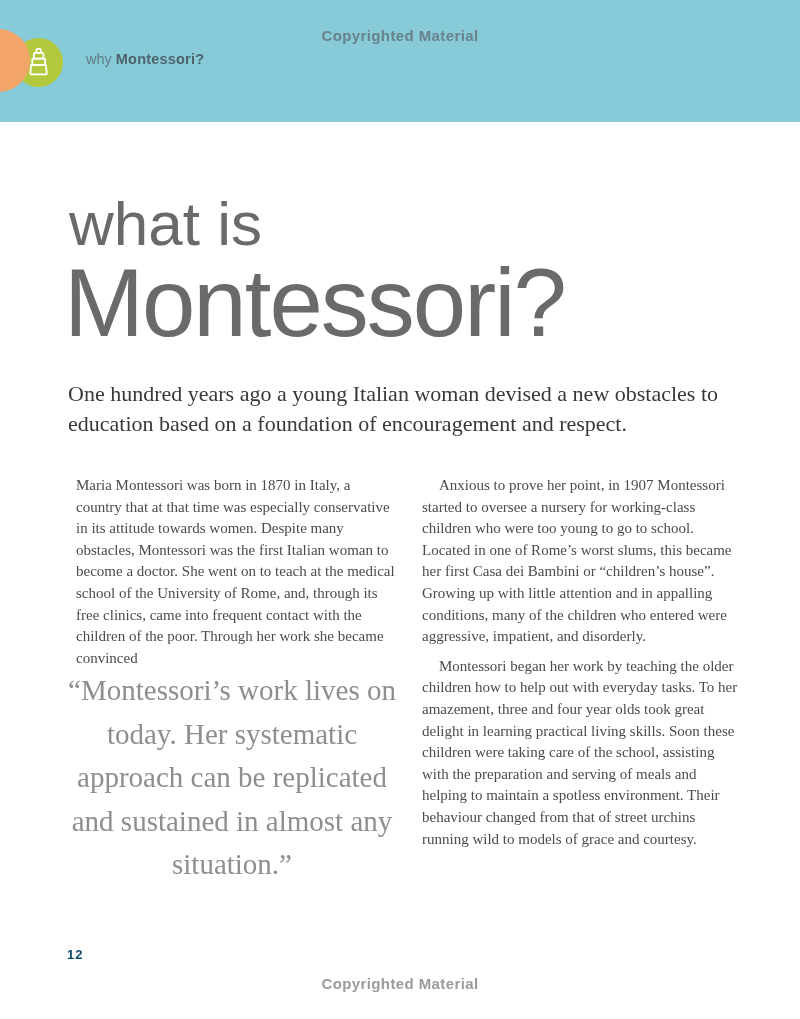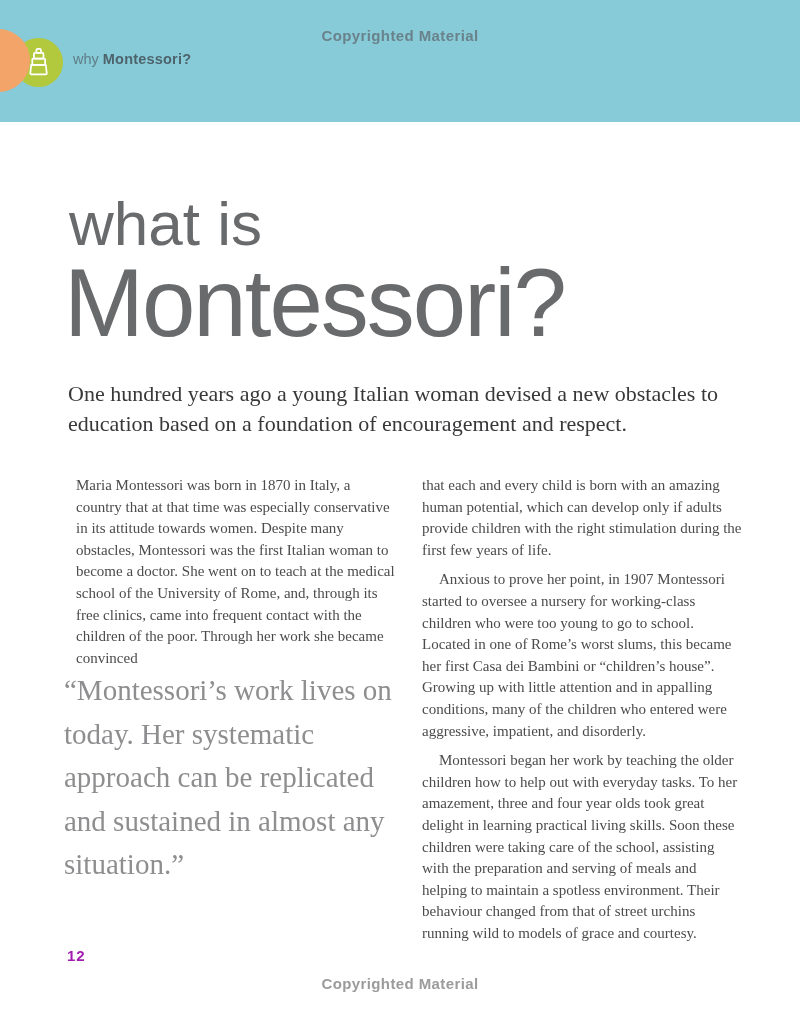--- a/index.html
+++ b/index.html
@@ -9,46 +9,46 @@
   
   .band{position:absolute;left:0;top:0;width:800px;height:122px;background:#86cbd7;overflow:hidden;}
   .copyright-top{position:absolute;left:0;top:27px;width:100%;text-align:center;
        font-weight:bold;font-size:15px;letter-spacing:.4px;color:#6a828b;}
   .circle-green{position:absolute;left:14px;top:38px;width:49px;height:49px;border-radius:50%;
        background:#b2c93d;z-index:1;display:flex;align-items:center;justify-content:center;}
   .circle-orange{position:absolute;left:-33px;top:29px;width:63px;height:63px;border-radius:50%;
        background:#f3a469;z-index:2;}
   .tower-svg{display:block;}
   .runhead{position:absolute;left:73px;top:51px;font-size:14.5px;z-index:3;}
-  .runhead .why{font-weight:400;color:#5f7d88;}
+  .runhead .why{font-weight:400;color:#5f7d88;margin-left:13px;}
   .runhead .mont{font-weight:700;color:#4e646d;letter-spacing:.2px;}
 
   
   .kicker{position:absolute;left:69px;top:193px;font-size:62px;line-height:1;
        font-weight:300;color:#696a6c;letter-spacing:0px;}
   .headline{position:absolute;left:64px;top:255px;font-size:96px;line-height:1;
        font-weight:300;color:#696a6c;letter-spacing:-2px;}
 
   
   .intro{position:absolute;left:68px;top:379px;width:692px;
        font-family:"Liberation Serif",serif;font-size:22px;line-height:30px;color:#38383a;}
 
   
   .col{position:absolute;font-family:"Liberation Serif",serif;font-size:15px;
        line-height:21.6px;color:#4b4b4d;}
   .col p{margin:8px;}
   .col p.indent{text-indent:17px;}
   .col-left{left:68px;top:467px;width:336px;}
   .col-right{left:414px;top:467px;width:338px;}
-  .pull{position:absolute;left:64px;top:669px;width:336px;text-align:left;
+  .pull{position:absolute;left:64px;top:669px;width:336px;text-align:center;
        font-family:"Liberation Serif",serif;font-size:29px;line-height:43.5px;color:#8e8e90;}
 
   
-  .pageno{position:absolute;left:67px;top:947px;font-weight:bold;font-size:15px;
-       letter-spacing:1px;color:#a21caf;}
+  .pageno{position:absolute;left:67px;top:947px;font-weight:bold;font-size:13px;
+       letter-spacing:1px;color:#0c4a6e;}
   .copyright-bottom{position:absolute;left:0;top:975px;width:100%;text-align:center;
        font-weight:bold;font-size:15px;letter-spacing:.4px;color:#9b9b9b;}
 </style>
 </head>
 <body>
 
 <div class="band">
   <div class="copyright-top">Copyrighted Material</div>
 
   <div class="circle-green">
@@ -72,19 +72,18 @@
 
 <div class="intro">One hundred years ago a young Italian woman devised a new obstacles to education based on a foundation of encouragement and respect.</div>
 
 <div class="col col-left">
   <p>Maria Montessori was born in 1870 in Italy, a country that at that time was especially conservative in its attitude towards women. Despite many obstacles, Montessori was the first Italian woman to become a doctor. She went on to teach at the medical school of the University of Rome, and, through its free clinics, came into frequent contact with the children of the poor. Through her work she became convinced</p>
 </div>
 
 <div class="pull">“Montessori’s work lives on today. Her systematic approach can be replicated and sustained in almost any situation.”</div>
 
 <div class="col col-right">
-  <p>that each and every child is born with an amazing human potential, which can develop only if adults provide children with the right stimulation during the first few years of life.</p>
   <p class="indent">Anxious to prove her point, in 1907 Montessori started to oversee a nursery for working-class children who were too young to go to school. Located in one of Rome’s worst slums, this became her first Casa dei Bambini or “children’s house”. Growing up with little attention and in appalling conditions, many of the children who entered were aggressive, impatient, and disorderly.</p>
   <p class="indent">Montessori began her work by teaching the older children how to help out with everyday tasks. To her amazement, three and four year olds took great delight in learning practical living skills. Soon these children were taking care of the school, assisting with the preparation and serving of meals and helping to maintain a spotless environment. Their behaviour changed from that of street urchins running wild to models of grace and courtesy.</p>
 </div>
 
 <div class="pageno">12</div>
 <div class="copyright-bottom">Copyrighted Material</div>
 
 </body></html>

